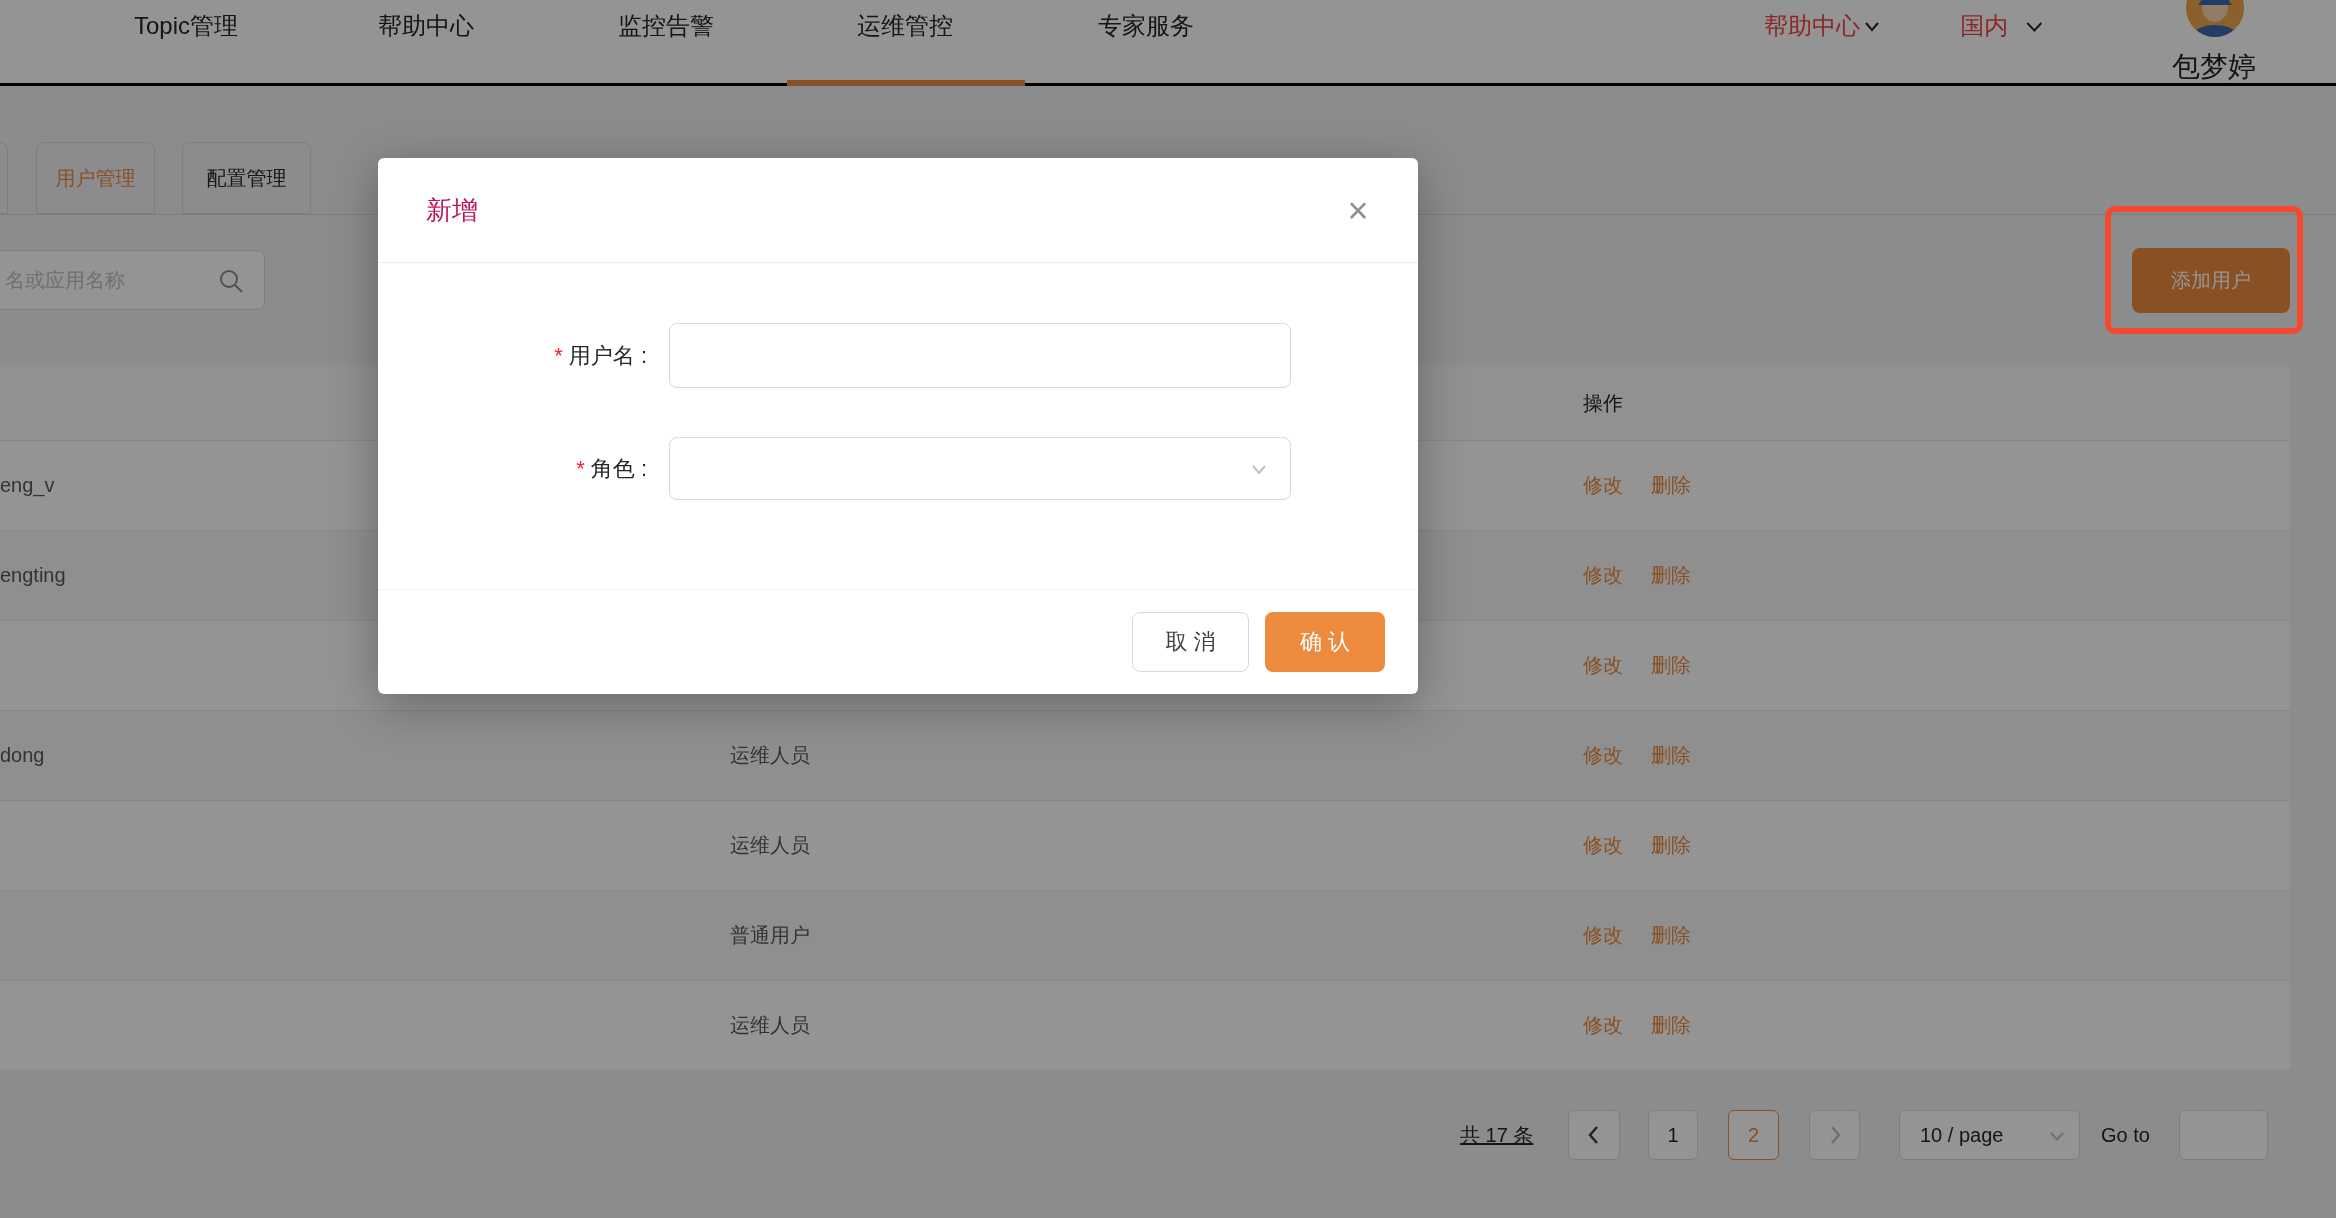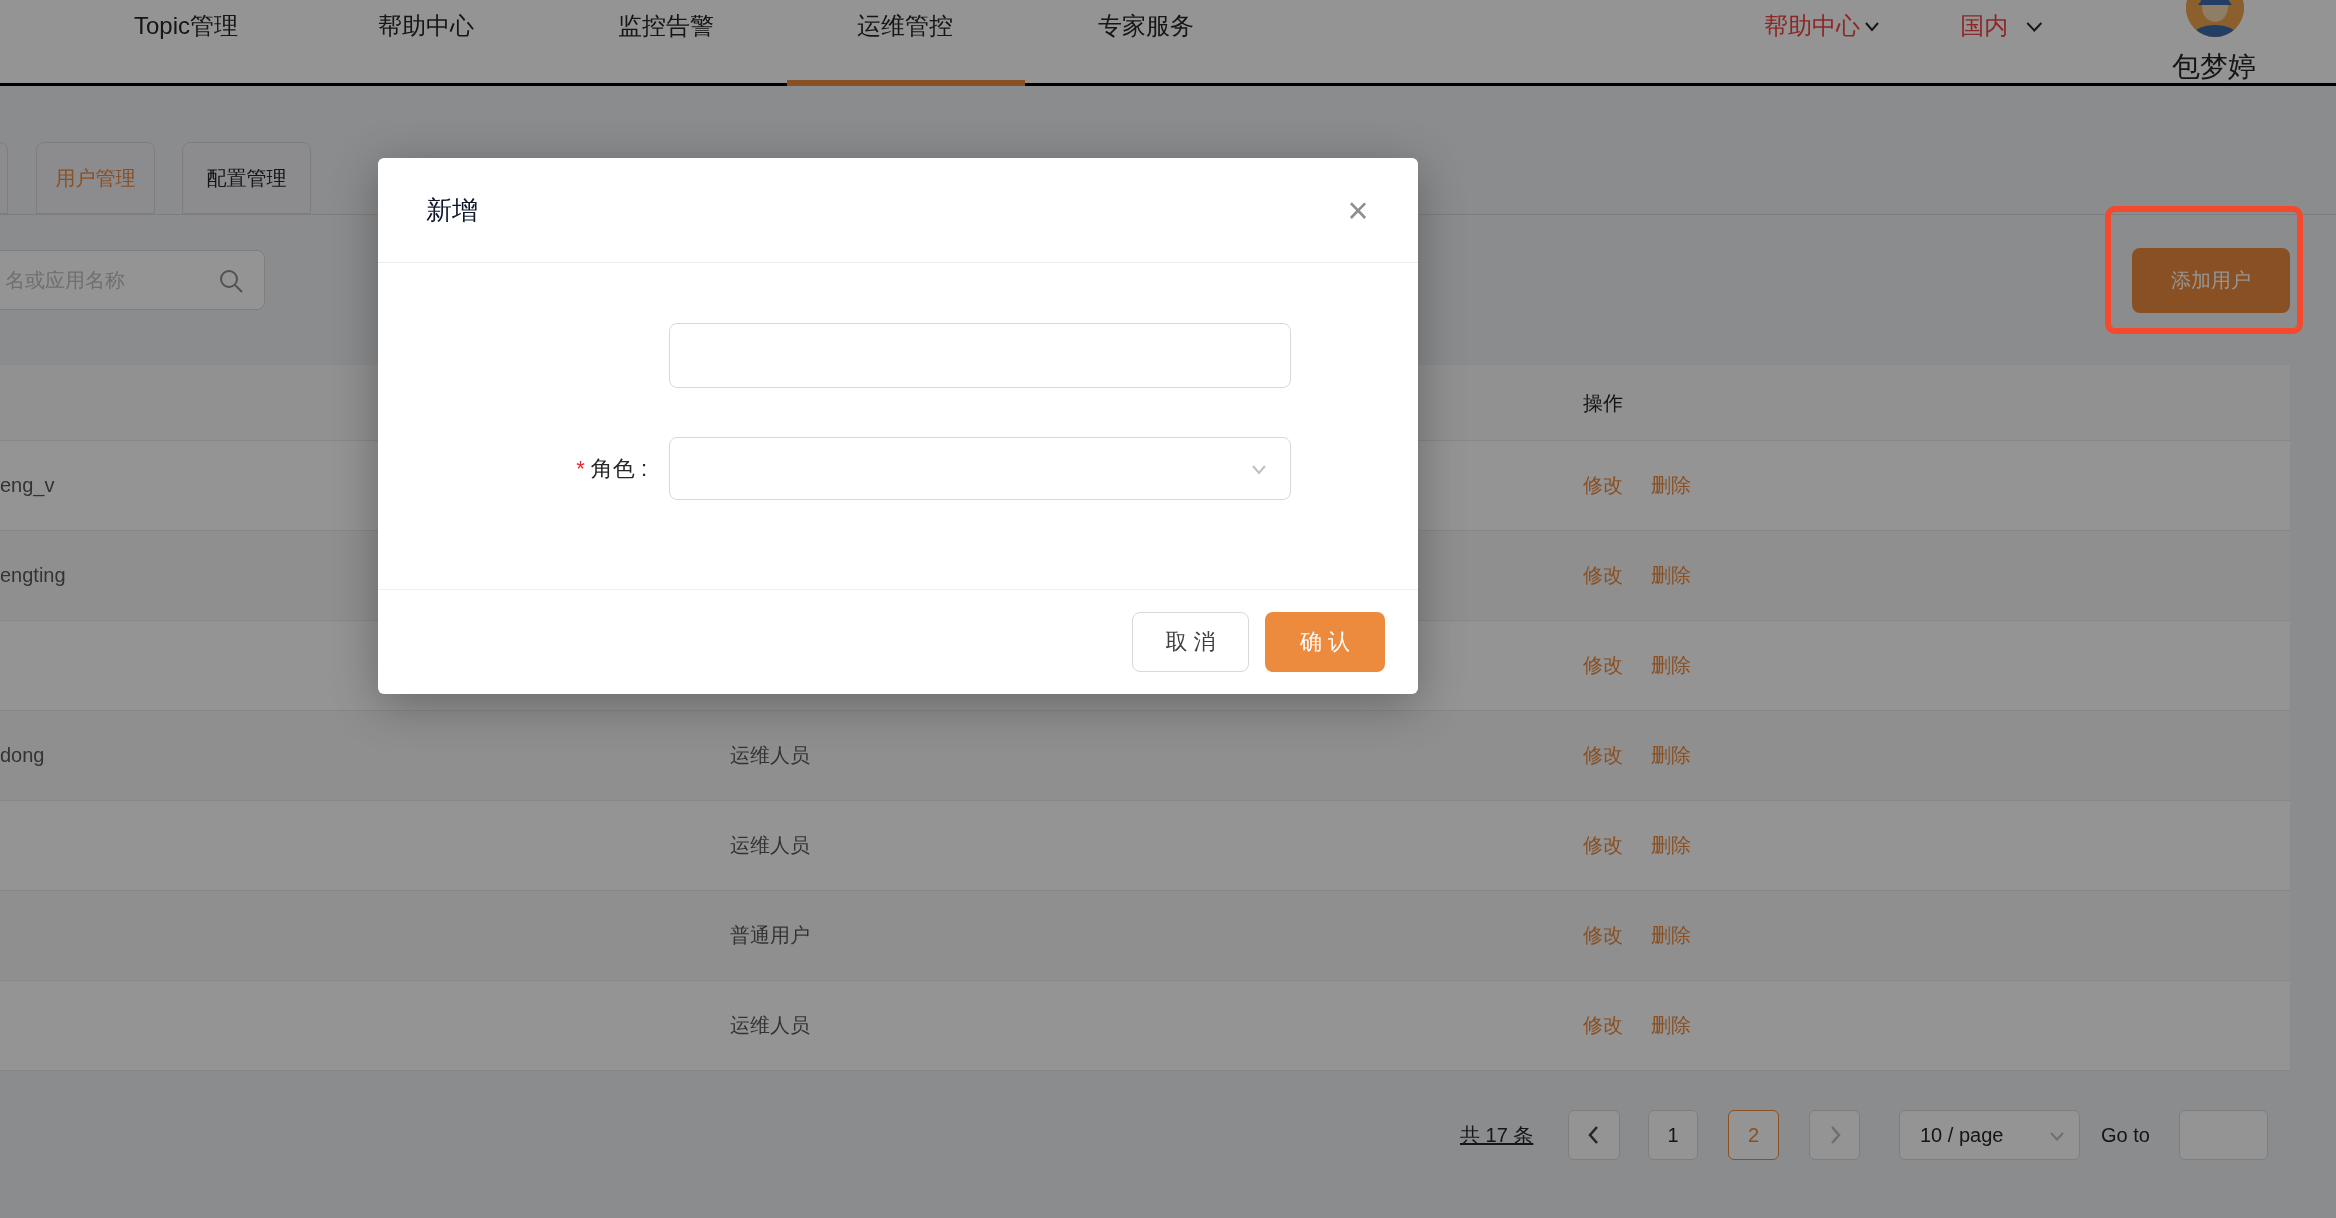--- a/index.html
+++ b/index.html
@@ -78,21 +78,21 @@
   .mask { position:absolute; left:0; top:0; width:2336px; height:1218px;
     background:rgba(0,0,0,0.42); z-index:100; }
   .red-box { position:absolute; left:2105px; top:206px; width:198px; height:128px;
     border:6px solid #f5492e; border-radius:10px; z-index:150; }
 
   
   .modal { position:absolute; left:378px; top:158px; width:1040px; height:536px; background:#ffffff;
     border-radius:6px; box-shadow:0 10px 48px rgba(0,0,0,0.30); z-index:200; }
   .m-head { position:relative; height:105px; border-bottom:1px solid #ececec; }
   .m-title { position:absolute; left:48px; top:0; line-height:105px; font-size:26px;
-    font-weight:500; color:#0f172a; }
+    font-weight:500; color:#be185d; }
   .m-close { position:absolute; right:28px; top:0; width:64px; height:105px; border:none; background:none;
     font-size:36px; color:#8f8f8f; cursor:pointer; line-height:100px; }
   .f-label { position:absolute; width:269px; text-align:right; font-size:22px; color:#262626;
     white-space:nowrap; }
   .req { color:#f5222d; margin-right:6px; }
   .f-lab-user { left:0; top:165px; height:65px; line-height:65px; }
   .f-lab-role { left:0; top:279px; height:63px; line-height:63px; }
   .f-input { position:absolute; left:291px; top:165px; width:622px; height:65px;
     border:1px solid #d9d9d9; border-radius:8px; font-size:22px; padding:0 18px; outline:none;
     font-family:"Liberation Sans","DejaVu Sans",sans-serif; }
@@ -229,20 +229,23 @@
 
   <div class="mask"></div>
   <div class="red-box"></div>
 
   <div class="modal">
     <div class="m-head">
       <span class="m-title">新增</span>
       <button class="m-close"><span>×</span></button>
     </div>
 
+    <div class="f-label f-lab-user">
+      <span class="req">*</span><span>用户名 :</span>
+    </div>
     <input class="f-input" type="text" value="" style="">
 
     <div class="f-label f-lab-role">
       <span class="req">*</span><span>角色 :</span>
     </div>
     <div class="f-select">
       <span><svg width="22" height="22" viewBox="0 0 22 22">
             <polyline points="5,8 11,15 17,8" fill="none" stroke="#c0c0c0" stroke-width="2"></polyline>
           </svg></span>
     </div>

